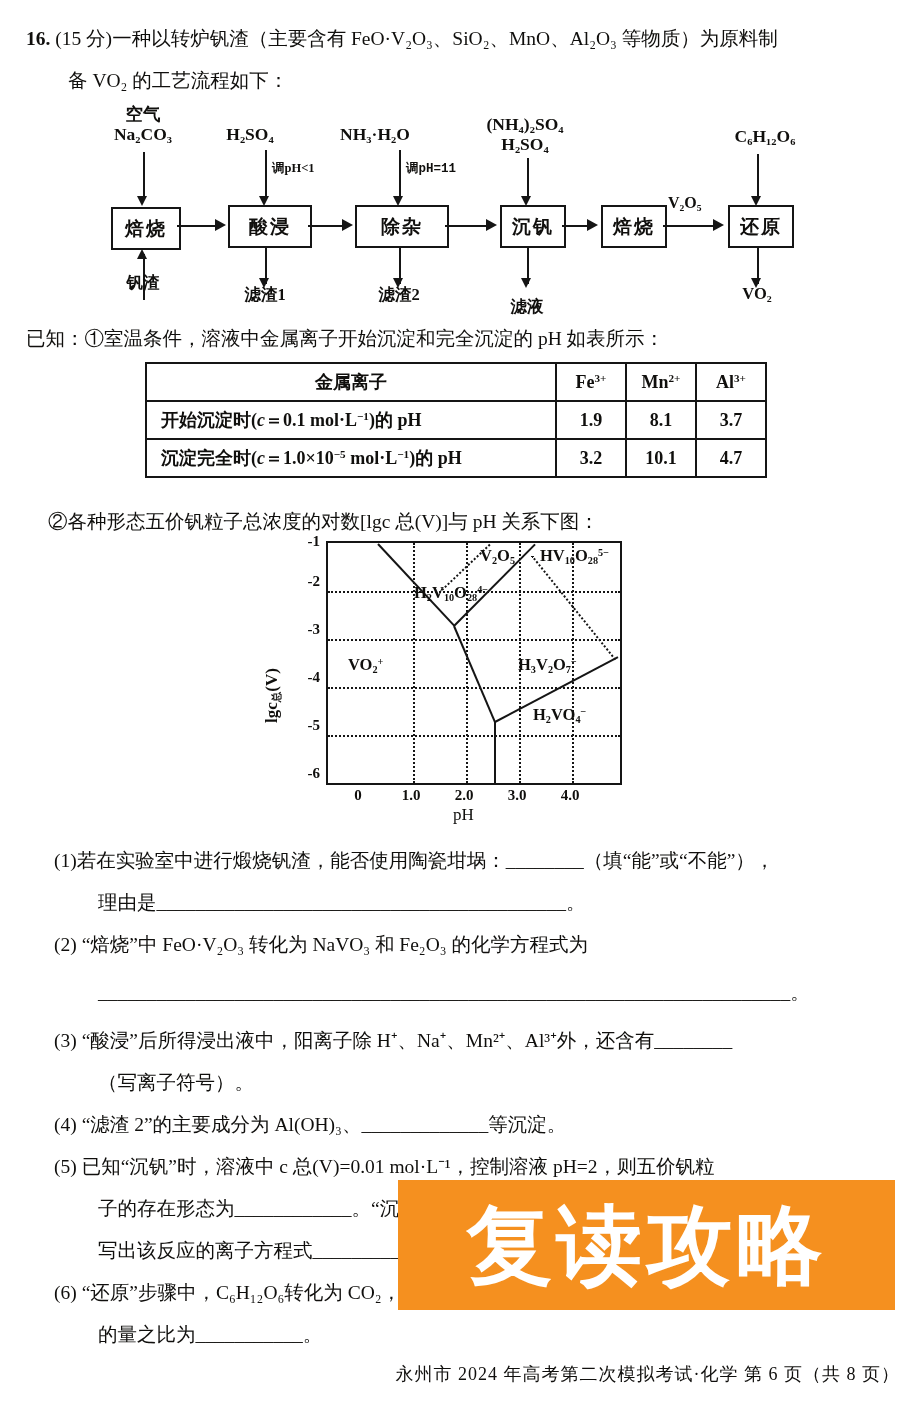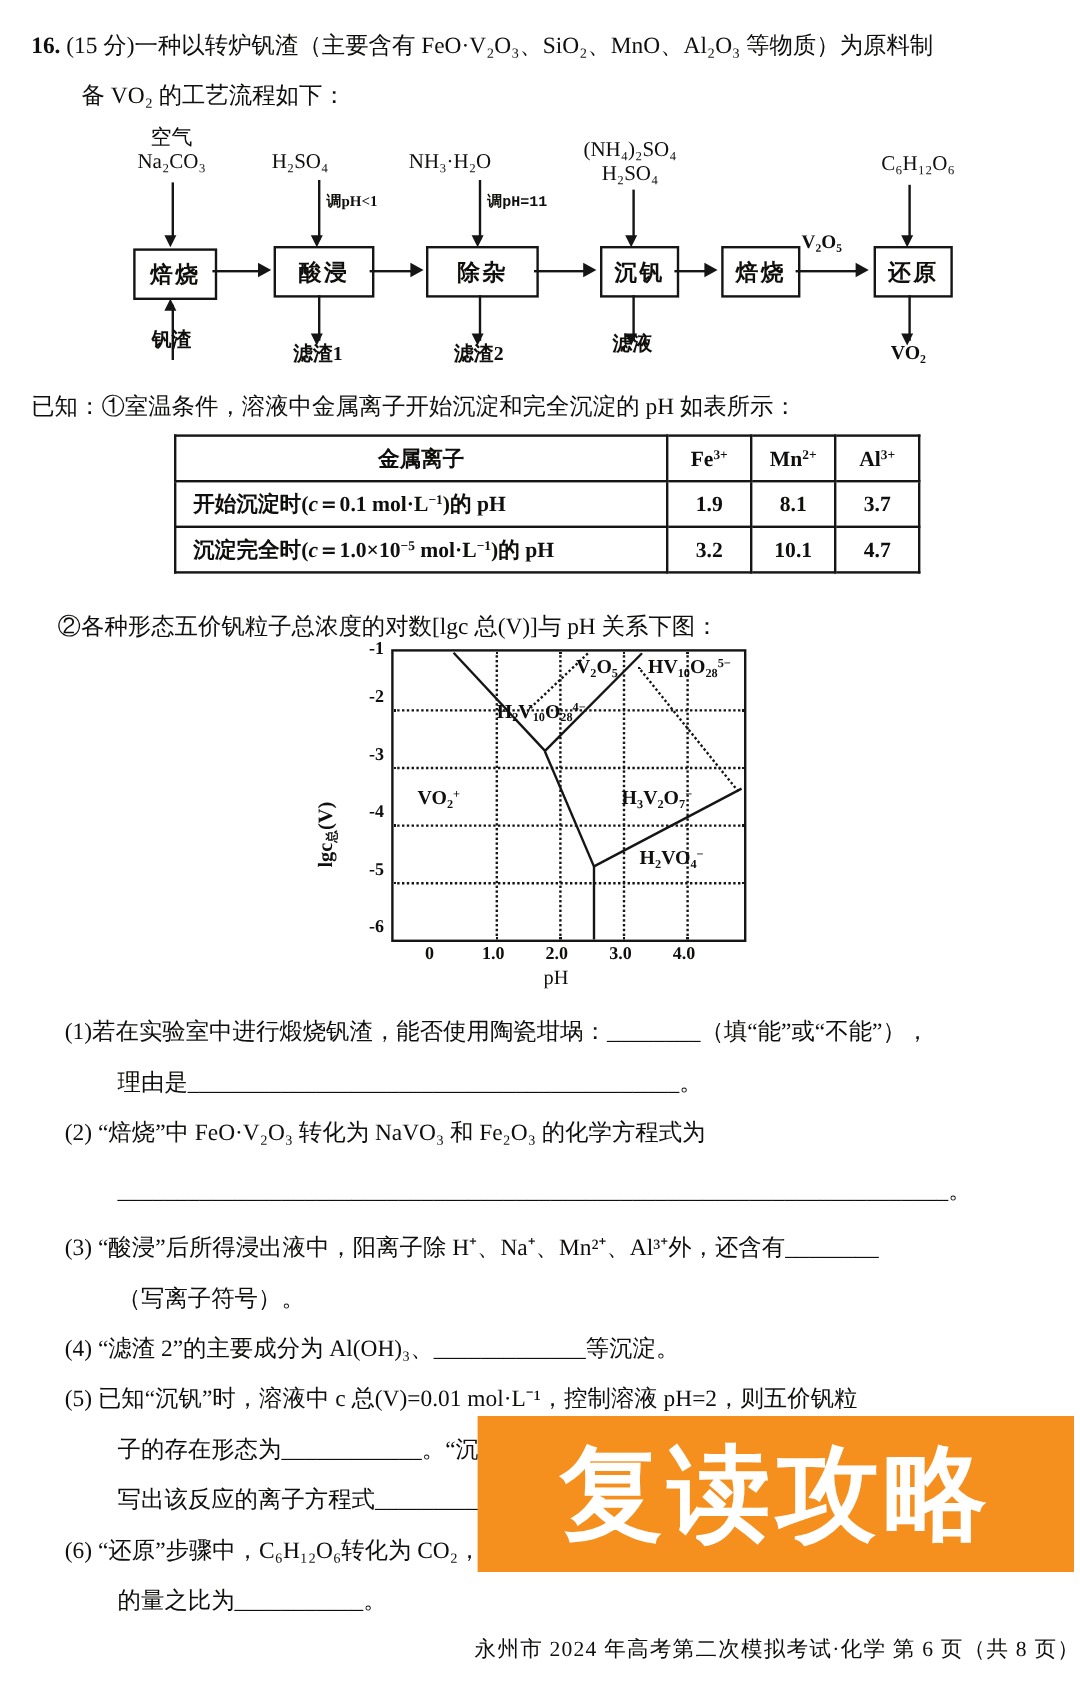--- a/index.html
+++ b/index.html
@@ -23,21 +23,21 @@
   .qnum { font-weight:700; }
 
   
   #flow { position:absolute; left:0; top:104px; width:900px; height:200px; }
   .fbox {
     position:absolute; border:2.4px solid #151515; background:#fff;
     display:flex; align-items:center; justify-content:center;
     font-size:19px; font-weight:600; letter-spacing:2px;
     font-family:"Liberation Serif", serif;
   }
-  .freag { position:absolute; text-align:center; font-size:17.5px; line-height:20px; font-weight:400; }
+  .freag { position:absolute; text-align:center; font-size:17.5px; line-height:20px; font-weight:700; }
   .fout  { position:absolute; text-align:center; font-size:16.5px; font-weight:600; }
   .fnote { position:absolute; font-size:12.5px; font-weight:600; }
   .vline { position:absolute; width:0; border-left:2.2px solid #151515; }
   .hline { position:absolute; height:0; border-top:2.2px solid #151515; }
   .arrowdown { position:absolute; width:0; height:0;
     border-left:5.5px solid transparent; border-right:5.5px solid transparent;
     border-top:10px solid #151515; }
   .arrowup { position:absolute; width:0; height:0;
     border-left:5.5px solid transparent; border-right:5.5px solid transparent;
     border-bottom:10px solid #151515; }
@@ -181,21 +181,21 @@
     <div class="vline" style="left:265px;top:142px;height:38px;"></div>
     <div class="arrowdown" style="left:259px;top:174px;"></div>
     <div class="fout" style="left:225px;top:180px;width:80px;">滤渣1</div>
 
     <div class="vline" style="left:399px;top:142px;height:38px;"></div>
     <div class="arrowdown" style="left:393px;top:174px;"></div>
     <div class="fout" style="left:359px;top:180px;width:80px;">滤渣2</div>
 
     <div class="vline" style="left:527px;top:142px;height:38px;"></div>
     <div class="arrowdown" style="left:521px;top:174px;"></div>
-    <div class="fout" style="left:487px;top:172px;width:80px;">滤液</div>
+    <div class="fout" style="left:487px;top:192px;width:80px;">滤液</div>
 
     <div class="vline" style="left:757px;top:142px;height:38px;"></div>
     <div class="arrowdown" style="left:751px;top:174px;"></div>
     <div class="fout" style="left:717px;top:180px;width:80px;">VO₂</div>
   </div>
 
   <div id="known">已知：①室温条件，溶液中金属离子开始沉淀和完全沉淀的 pH 如表所示：</div>
 
   <table id="tbl">
     <tbody>

